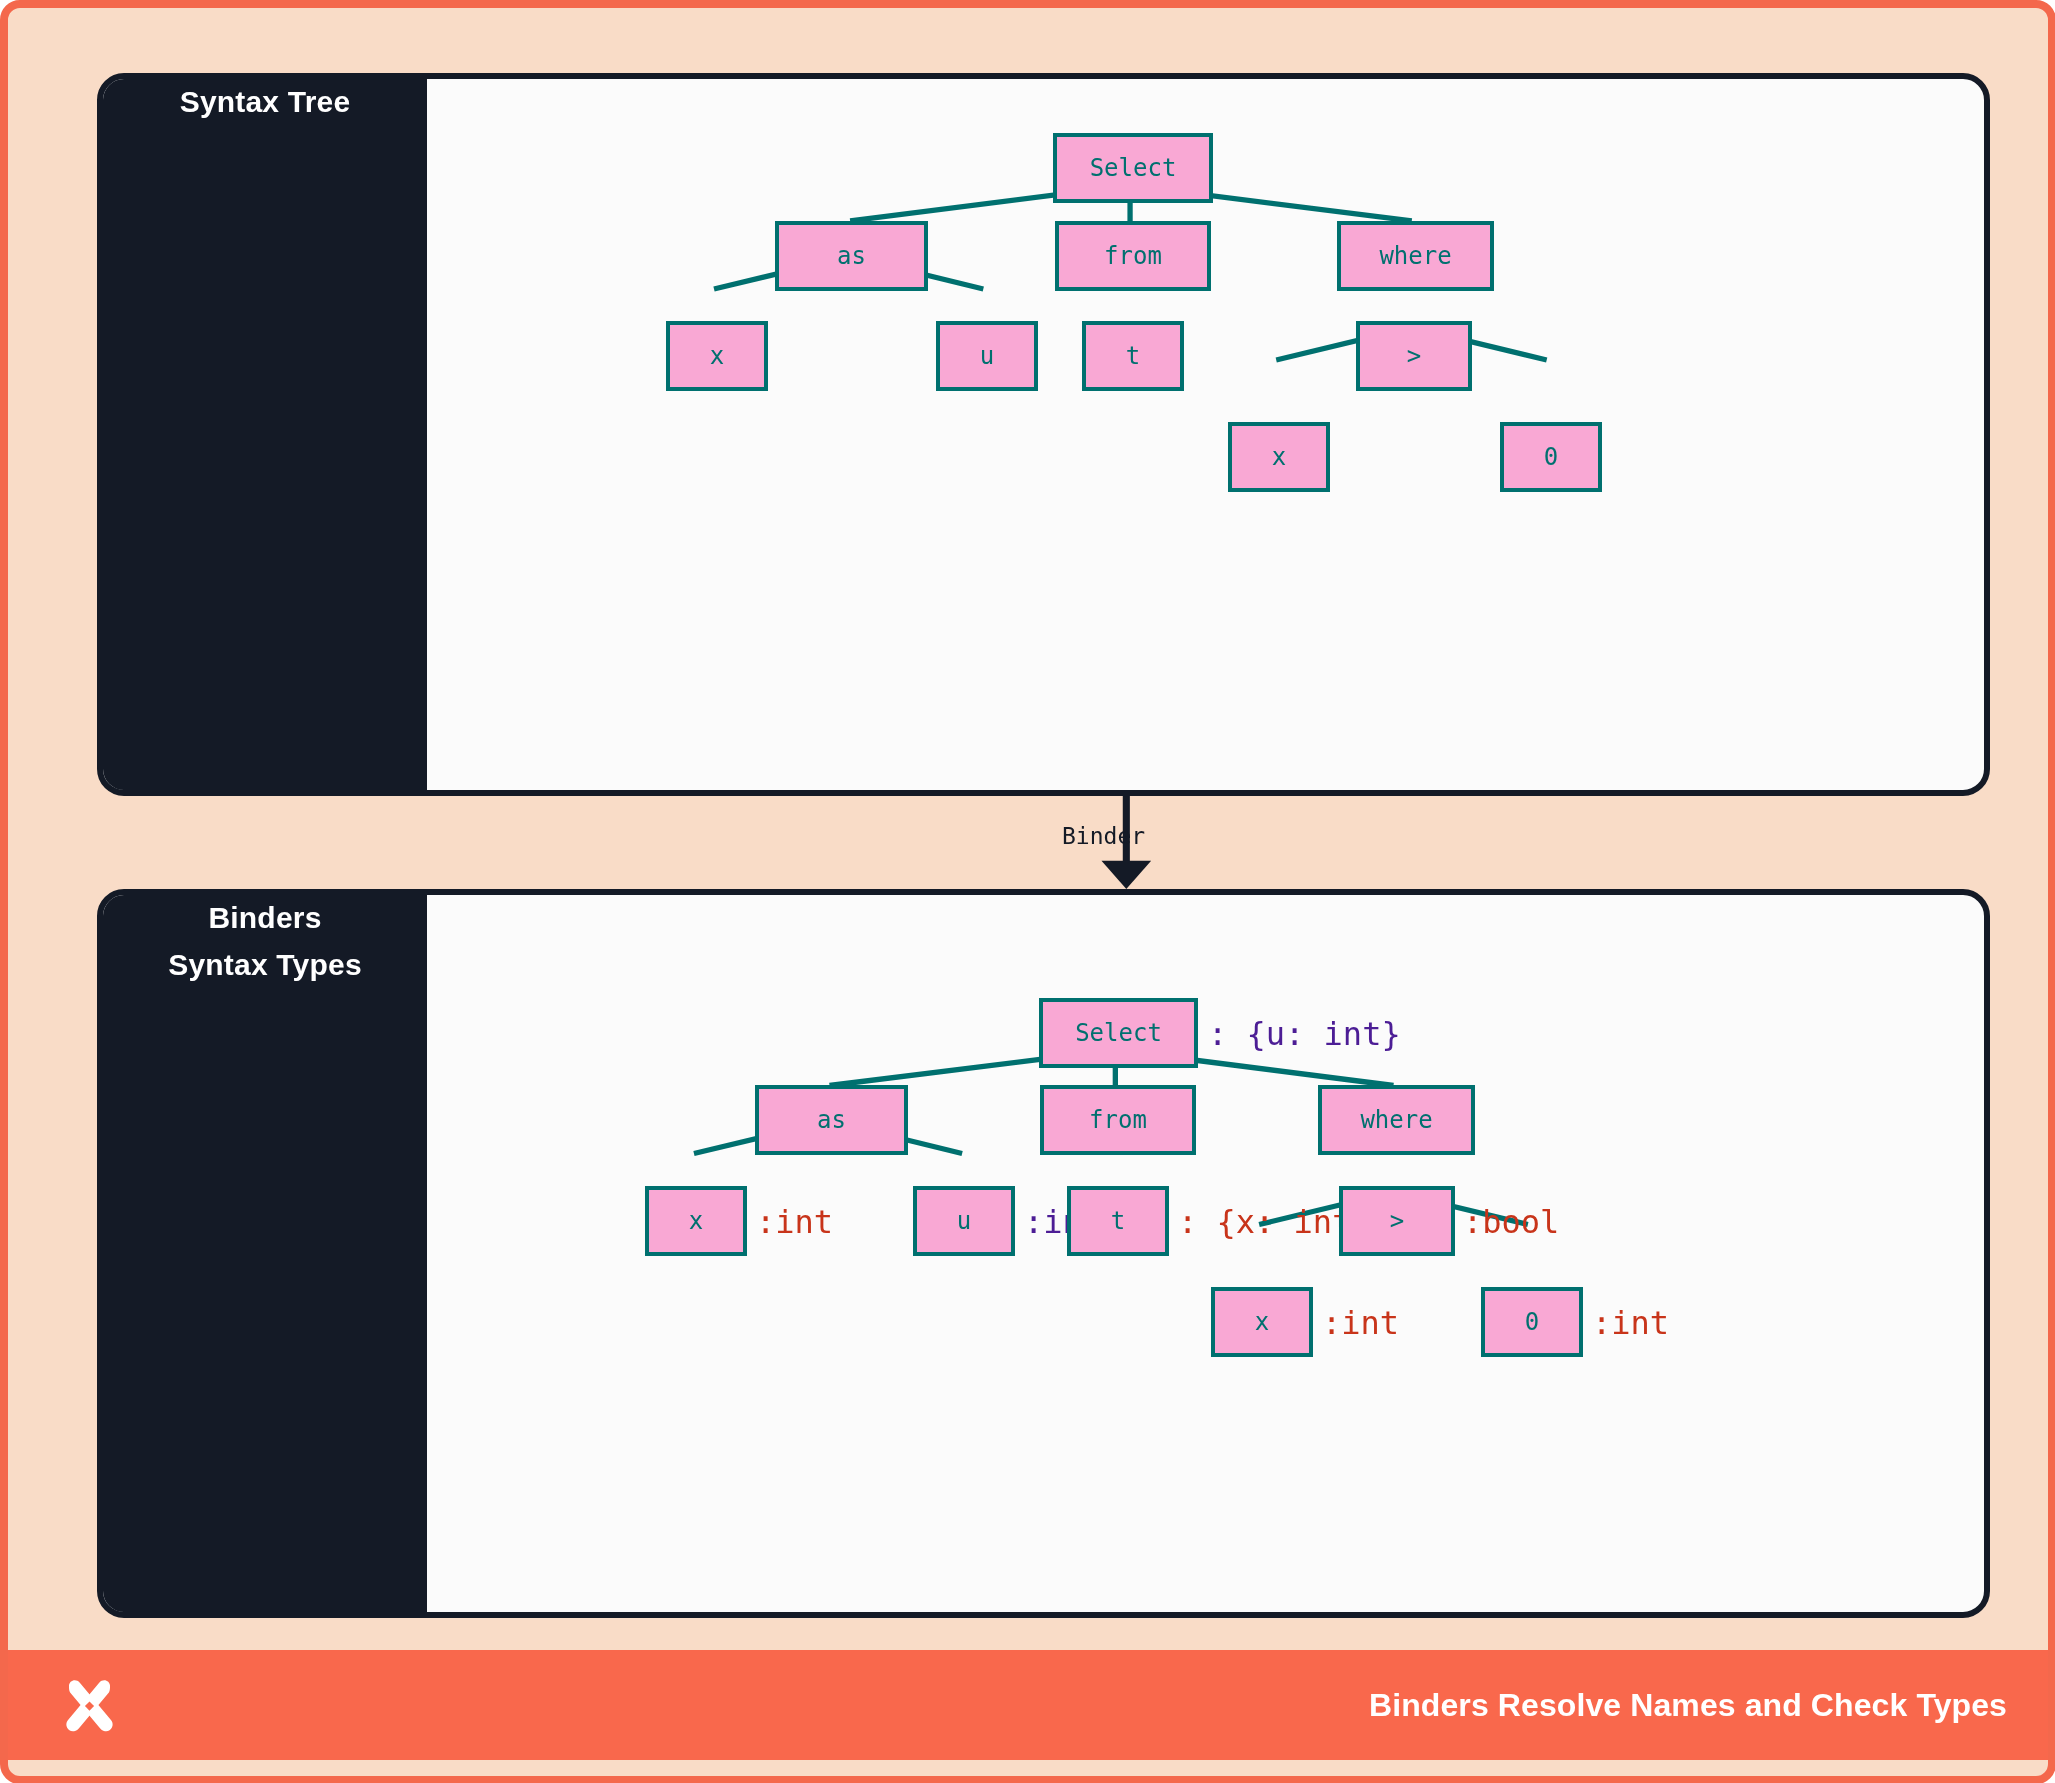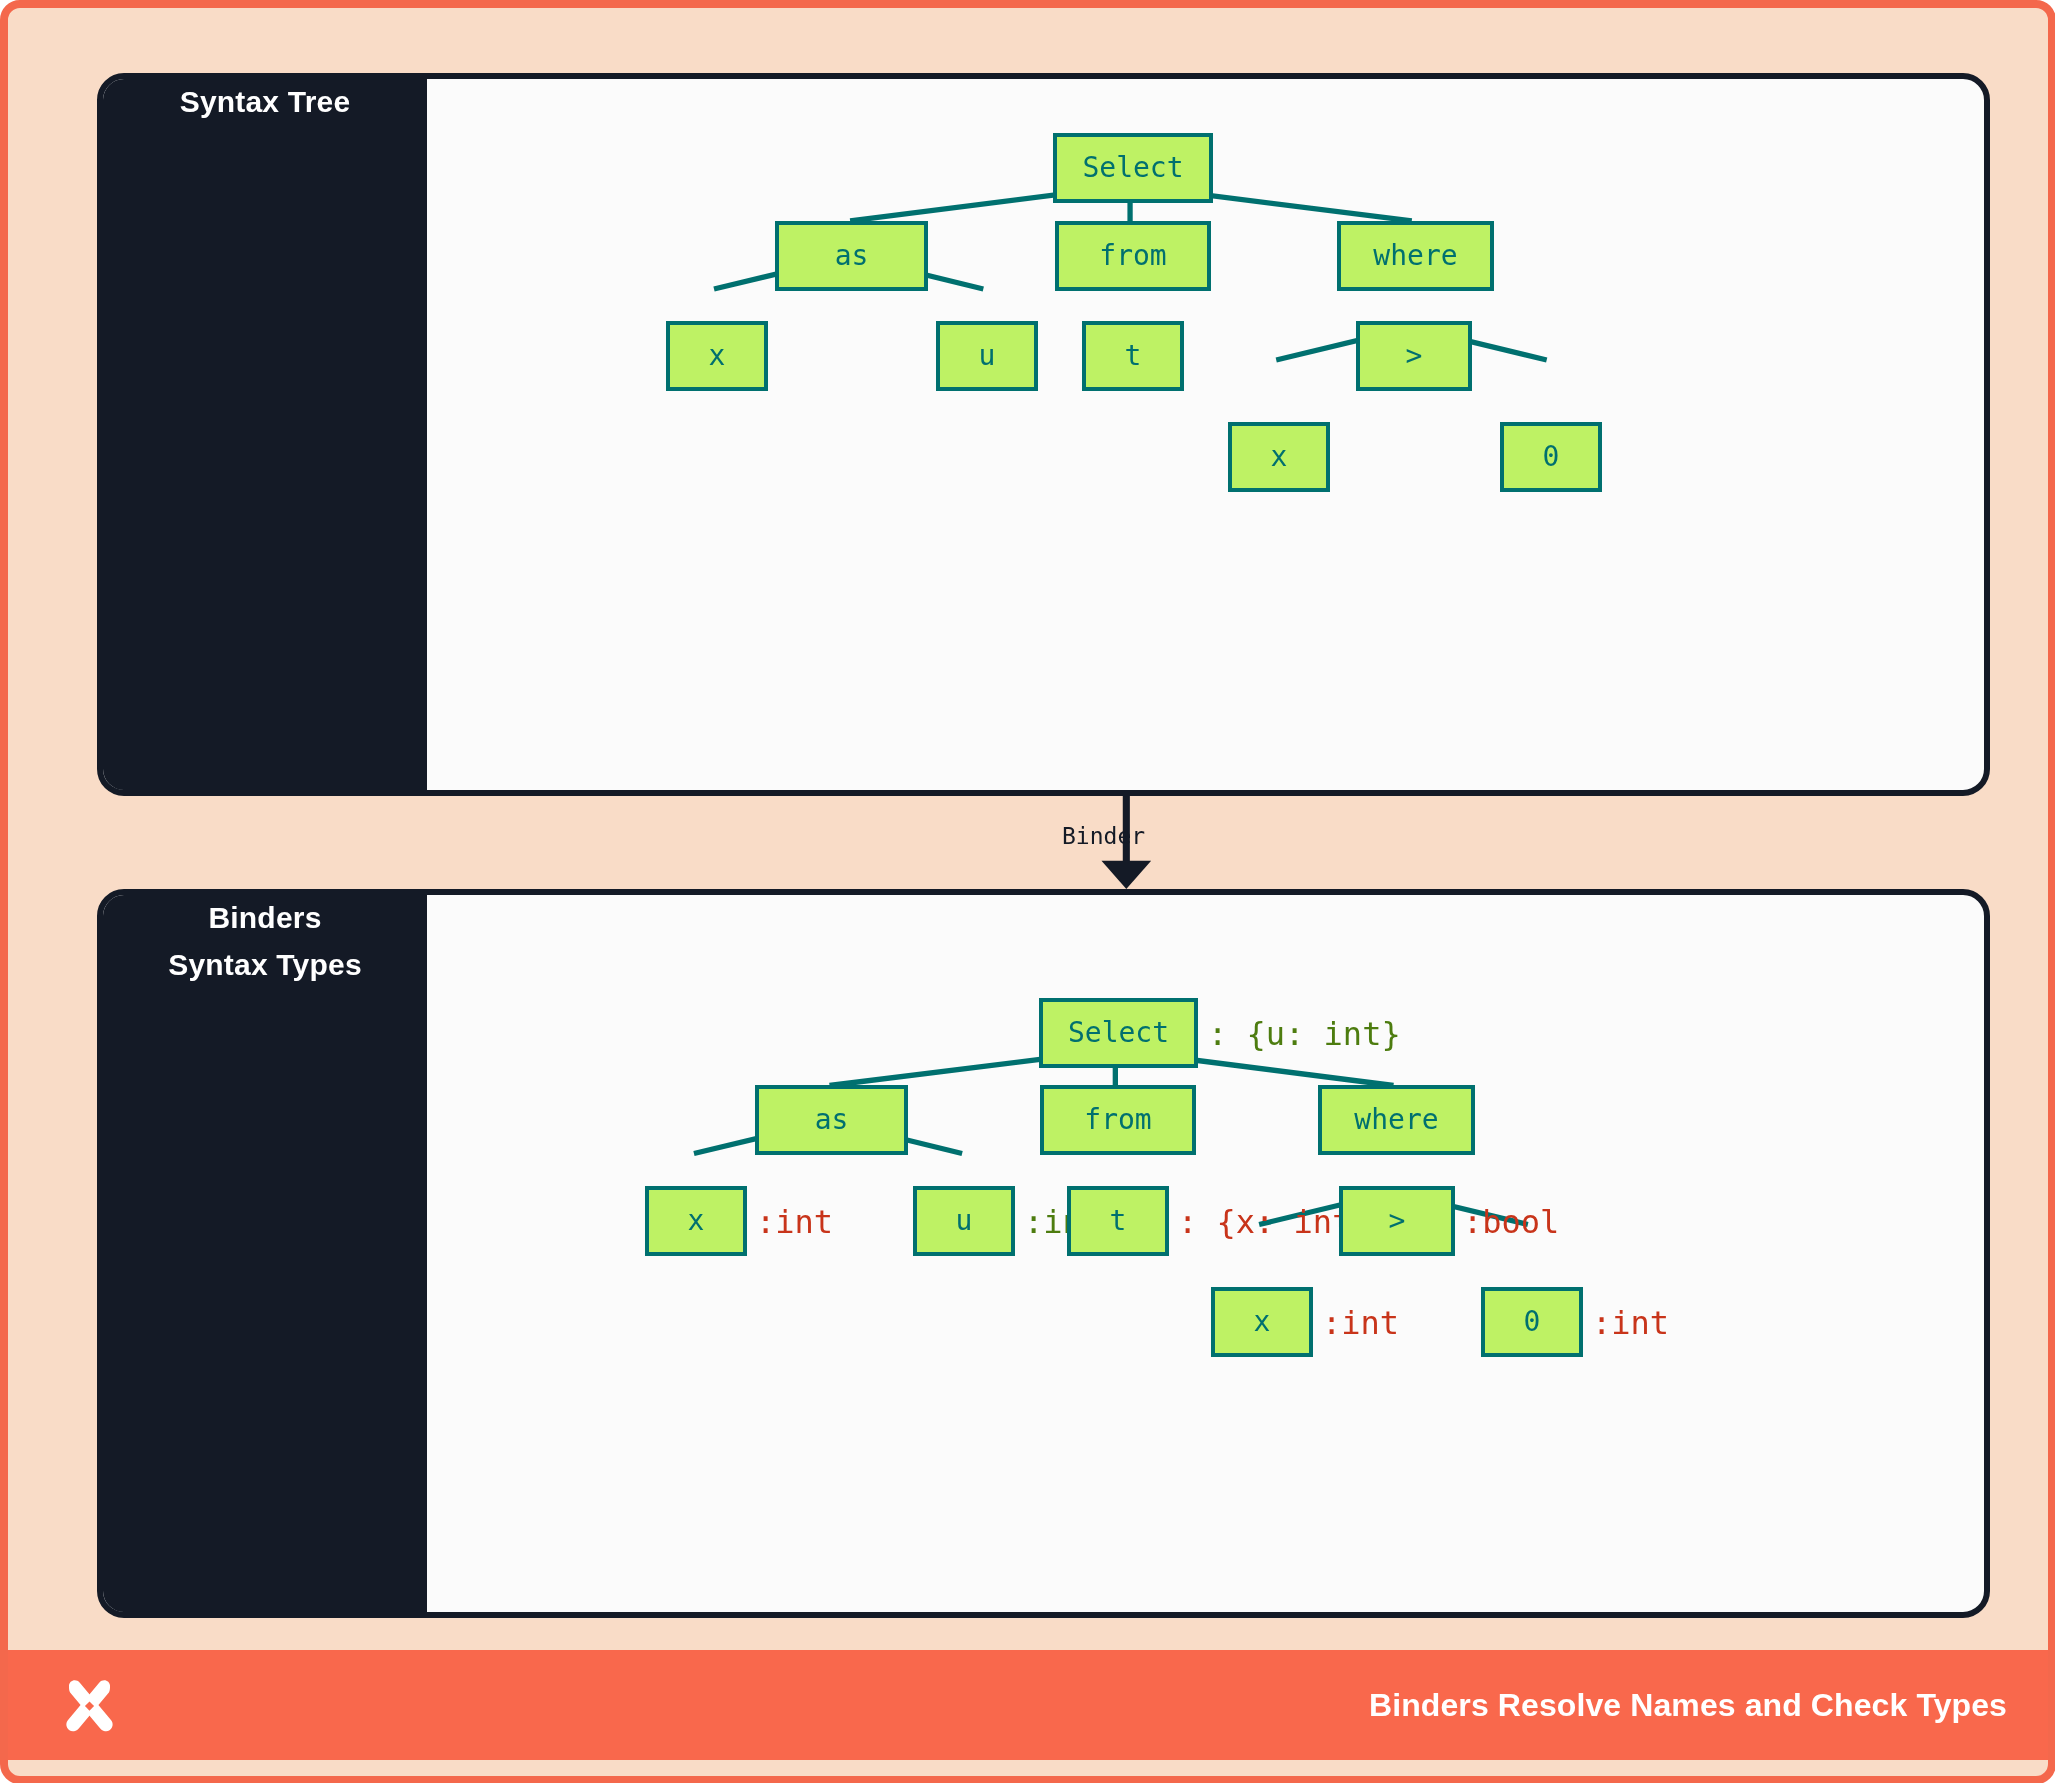--- a/index.html
+++ b/index.html
@@ -72,37 +72,37 @@
   .tree-nodes {
     position: absolute;
     left: 0;
     top: 0;
     width: 100%;
     height: 100%;
   }
   .node {
     position: absolute;
     box-sizing: border-box;
-    background: #bef264;
+    background: #f9a8d4;
     border: 4.7px solid #00706F;
     display: flex;
     align-items: center;
     justify-content: center;
     color: #00706F;
     font-family: "DejaVu Sans Mono", monospace;
-    font-size: 28px;
+    font-size: 24px;
     line-height: 1;
   }
   .annot {
     position: absolute;
     font-family: "DejaVu Sans Mono", monospace;
     font-size: 32px;
     line-height: 1;
     white-space: pre;
-    color: #4d7c0f;
+    color: #4c1d95;
   }
   .annot.red { color: #C8341A; }
 
   
   .binder-wrap {
     position: absolute;
     left: 89px;
     top: 788px;
     width: 1893px;
     height: 93px;

